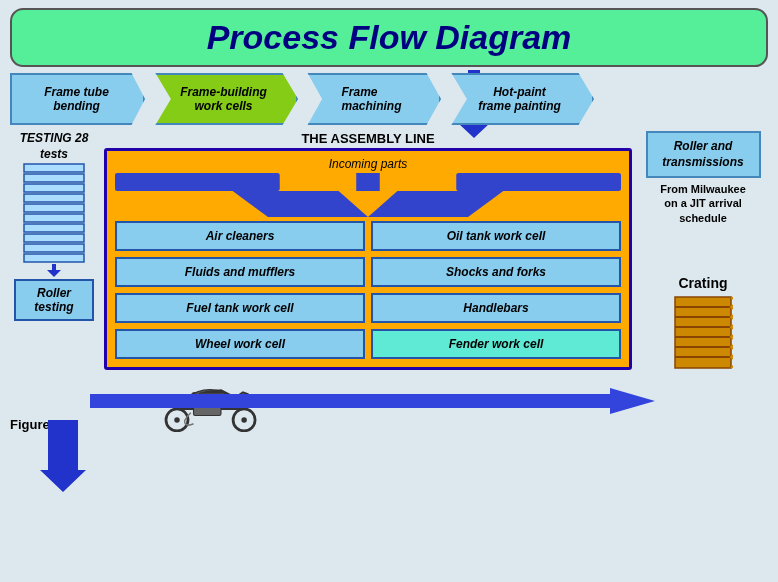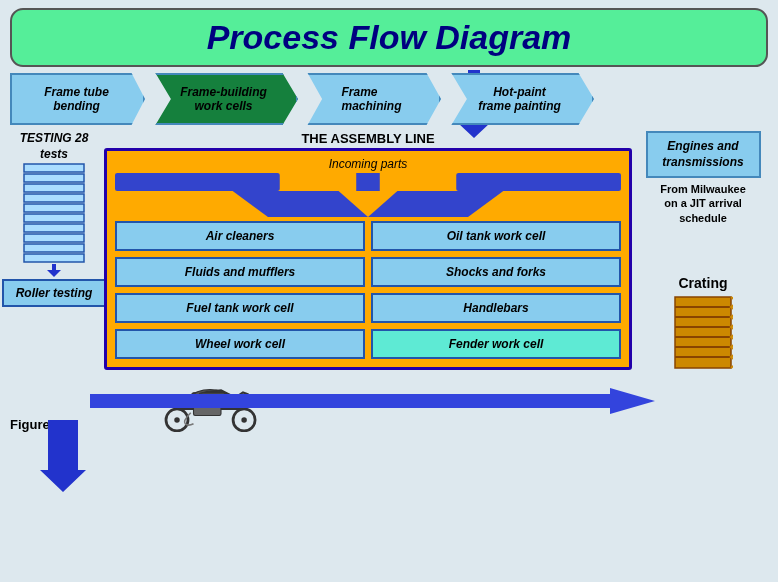--- a/index.html
+++ b/index.html
@@ -65,21 +65,21 @@
       clip-path: polygon(0 0, 90% 0, 100% 50%, 90% 100%, 0 100%);
       z-index: 4;
       margin-right: -2px;
     ">
       <span style="white-space:pre-line">Frame tube
 bending</span>
     </div>
 
     <div style="
       position: relative;
-      background: #15803d;
+      background: #84cc16;
       border: 2px solid #4488bb;
       display: flex;
       align-items: center;
       justify-content: center;
       padding: 4px 12px 4px 18px;
       font-style: italic;
       font-weight: bold;
       font-size: 12px;
       text-align: center;
       width: 155px;
@@ -179,21 +179,21 @@
       <div style="
         background: #88ccee;
         border: 2px solid #2255aa;
         padding: 5px 6px;
         font-style: italic;
         font-weight: bold;
         font-size: 12px;
         text-align: center;
         color: #000;
         margin-top: 2px;
-        width: 104px;
+        width: 80px;
       ">
         <span>Roller testing</span>
       </div>
     </div>
 
     <div style="
       flex: 1;
       display: flex;
       flex-direction: column;
     ">
@@ -343,21 +343,21 @@
         border: 2px solid #4488bb;
         padding: 6px 6px;
         font-style: italic;
         font-weight: bold;
         font-size: 12px;
         text-align: center;
         color: #000;
         width: 115px;
         line-height: 1.3;
       ">
-        <span style="white-space:pre-line">Engines and
+        <span style="white-space:pre-line">Roller and
 transmissions</span>
       </div>
       <div style="
         font-size: 11px;
         font-weight: bold;
         text-align: center;
         line-height: 1.3;
         margin-top: 4px;
         white-space: pre-line;
       ">From Milwaukee

